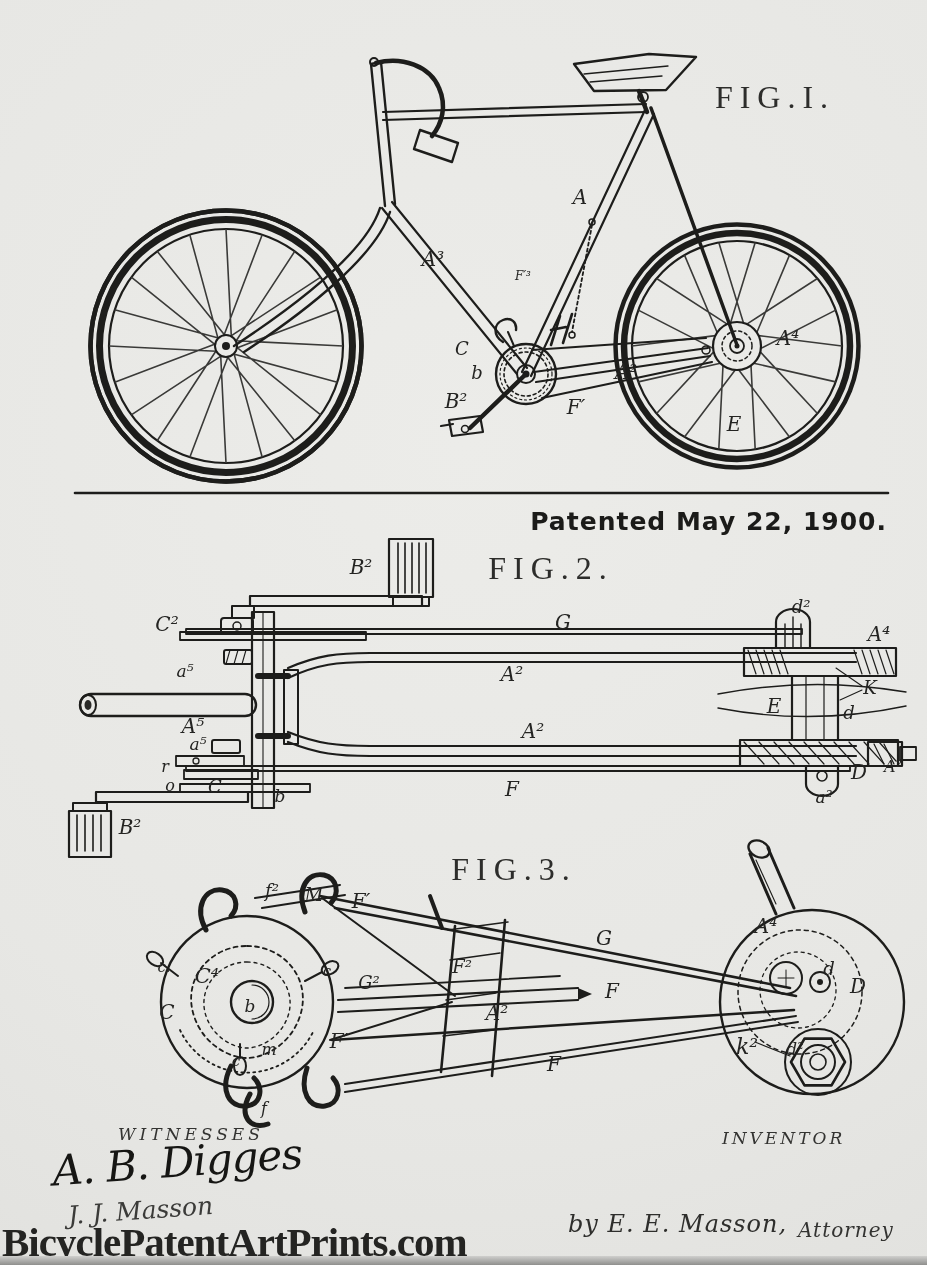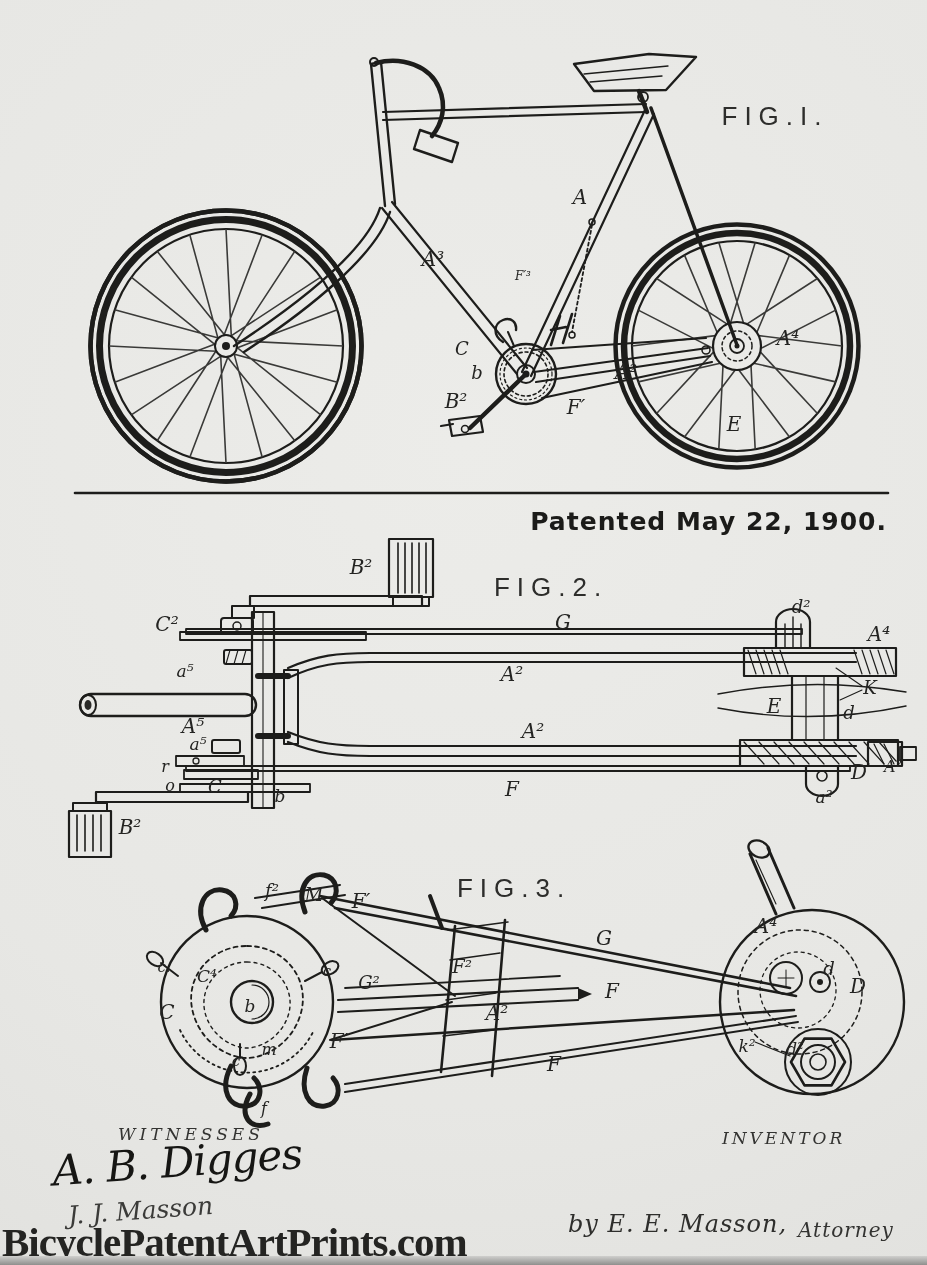--- a/index.html
+++ b/index.html
@@ -15,22 +15,22 @@
   .ink{stroke:#1d1d1b;fill:none;stroke-linecap:round;stroke-linejoin:round;}
   .spokes{stroke:#3a3a38;stroke-width:1.6;fill:none;}
   .labels-layer{position:absolute;left:0;top:0;width:100%;height:100%;}
   .part-label{
     position:absolute;transform:translate(-50%,-50%);
     font-family:"DejaVu Serif", serif;font-style:italic;
     font-size:20px;color:#2424222;color:#242422;white-space:nowrap;
   }
   .fig-title{
     position:absolute;transform:translate(-50%,-50%);
-    font-family:Liberation Sans, sans-serif;font-size:26px;
-    letter-spacing:7px;color:#2d2d2b;white-space:nowrap;margin-top:19px;
+    font-family:Liberation Serif, serif;font-size:32px;
+    letter-spacing:7px;color:#2d2d2b;white-space:nowrap;
   }
   .patent-date{
     position:absolute;top:507px;right:40px;
     font-family:"DejaVu Sans", sans-serif;font-weight:bold;
     font-size:25px;color:#1b1b19;letter-spacing:1px;white-space:nowrap;
   }
   .witnesses{
     position:absolute;left:118px;top:1124px;
     font-style:italic;font-size:17px;letter-spacing:4px;color:#333331;text-align:center;
   }
@@ -300,38 +300,38 @@
       <span class="part-label" style="left: 870px; top: 687px; font-size: 18px;">K</span>
       <span class="part-label" style="left: 774px; top: 706px;">E</span>
       <span class="part-label" style="left: 849px; top: 712px; font-size: 18px;">d</span>
       <span class="part-label" style="left: 859px; top: 772px;">D</span>
       <span class="part-label" style="left: 893px; top: 766px; font-size: 16px;">A²</span>
       <span class="part-label" style="left: 824px; top: 797px; font-size: 17px;">a²</span>
       <span class="part-label" style="left: 272px; top: 890px; font-size: 18px;">f²</span>
       <span class="part-label" style="left: 314px; top: 894px; font-size: 18px;">M</span>
       <span class="part-label" style="left: 361px; top: 901px;">F′</span>
       <span class="part-label" style="left: 164px; top: 967px; font-size: 15px;">c.</span>
-      <span class="part-label" style="left: 207px; top: 976px; font-size: 17px;">C⁴</span>
+      <span class="part-label" style="left: 207px; top: 976px; font-size: 21px;">C⁴</span>
       <span class="part-label" style="left: 327px; top: 971px; font-size: 15px;">c</span>
       <span class="part-label" style="left: 369px; top: 982px; font-size: 18px;">G²</span>
       <span class="part-label" style="left: 167px; top: 1012px;">C</span>
       <span class="part-label" style="left: 250px; top: 1006px; font-size: 17px;">b</span>
       <span class="part-label" style="left: 269px; top: 1049px; font-size: 16px;">m</span>
       <span class="part-label" style="left: 339px; top: 1041px;">F′</span>
       <span class="part-label" style="left: 236px; top: 1061px; font-size: 15px;">c</span>
       <span class="part-label" style="left: 264px; top: 1108px; font-size: 16px;">f</span>
       <span class="part-label" style="left: 604px; top: 938px;">G</span>
       <span class="part-label" style="left: 462px; top: 966px; font-size: 18px;">F²</span>
       <span class="part-label" style="left: 612px; top: 991px;">F</span>
       <span class="part-label" style="left: 497px; top: 1013px;">A²</span>
       <span class="part-label" style="left: 554px; top: 1064px;">F</span>
       <span class="part-label" style="left: 766px; top: 926px;">A⁴</span>
       <span class="part-label" style="left: 829px; top: 968px; font-size: 18px;">d</span>
       <span class="part-label" style="left: 858px; top: 986px;">D</span>
-      <span class="part-label" style="left: 747px; top: 1046px; font-size: 17px;">k²</span>
+      <span class="part-label" style="left: 747px; top: 1046px; font-size: 22px;">k²</span>
       <span class="part-label" style="left: 795px; top: 1049px; font-size: 17px;">d²</span>
     </div>
 
   <div class="witnesses">WITNESSES</div>
   <div class="sig-1">A. B. Digges</div>
   <div class="sig-2">J. J. Masson</div>
   <div class="inventor">INVENTOR</div>
   <div class="attorney-sig">by E. E. Masson,</div>
   <div class="attorney-label">Attorney</div>
 

